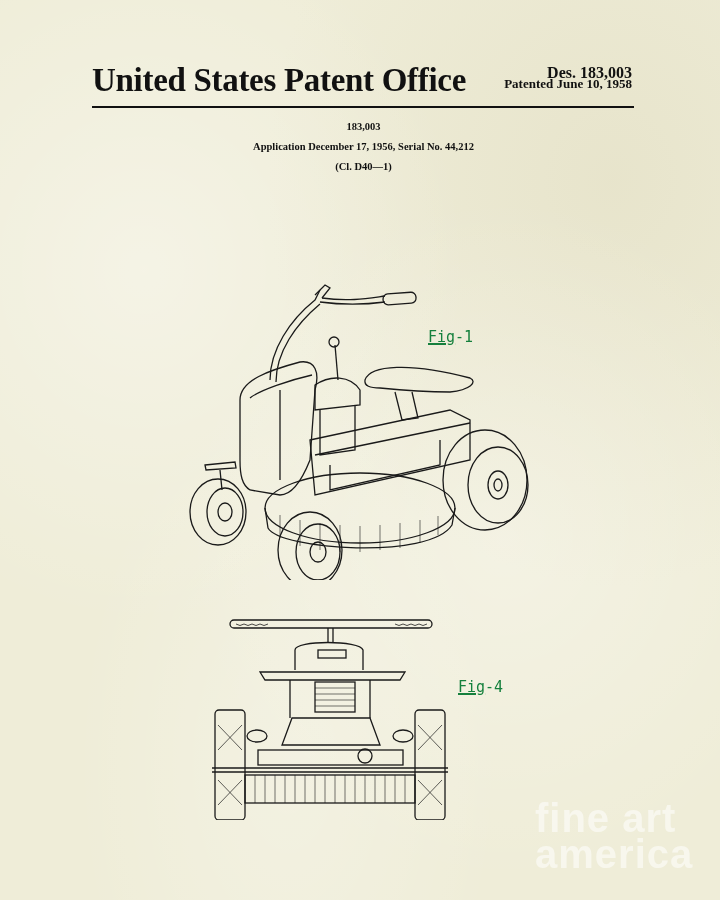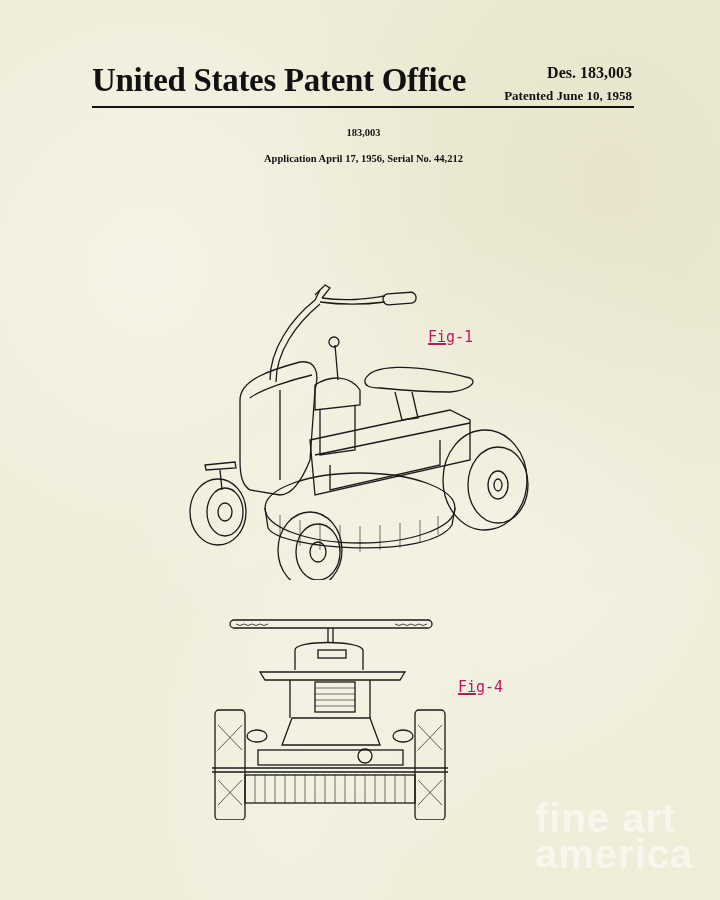--- a/index.html
+++ b/index.html
@@ -16,55 +16,56 @@
   }
   .title {
     position: absolute; left: 92px; top: 62px;
     font-size: 33px; font-weight: bold; letter-spacing: -0.3px; text-align: right;
   }
   .des {
     position: absolute; right: 88px; top: 64px;
     font-size: 16px; font-weight: bold; text-align: right;
   }
   .patented {
-    position: absolute; right: 88px; top: 88px;
+    position: absolute; right: 88px; top: 76px;
     font-size: 13px; font-weight: bold; text-align: right;
   }
   .rule {
     position: absolute; left: 92px; right: 86px; top: 106px;
     height: 2px; background: #111;
   }
   .meta {
     position: absolute; left: 0; right: 0; top: 116px;
     text-align: center; font-size: 10.5px; font-weight: bold; line-height: 18px;
   }
-  .meta div { margin: 8px; padding-left: 7px; }
+  .meta div { margin: 2px; padding-left: 7px; }
   .fig-label {
     position: absolute; font-family: "DejaVu Sans Mono", monospace;
-    font-size: 15px; color: #be185d;
+    font-size: 15px; color: #15803d;
   }
   .fig-label .u { text-decoration: underline; text-decoration-thickness: 2px; }
   .drawing { position: absolute; }
   .watermark {
     position: absolute; left: 535px; top: 800px;
     font-family: "Liberation Sans", sans-serif; font-size: 40px; line-height: 36px;
     color: rgba(255,255,255,0.55); font-weight: bold; letter-spacing: 1px;
   }
 </style>
 </head>
 <body>
 
 <div class="title">United States Patent Office</div>
 <div class="des">Des. 183,003</div>
 <div class="patented">Patented June 10, 1958</div>
 <div class="rule"></div>
 
 <div class="meta">
   <div>183,003</div>
-  <div>Application April 17, 1956, Serial No. 44,212</div>
+  <div>Application December 17, 1956, Serial No. 44,212</div>
+  <div>(Cl. D40—1)</div>
 </div>
 
 <div class="fig-label" style="left:428px; top:328px;">
   <span class="u">Fig</span><span>-1</span>
 </div>
 
 <svg class="drawing" style="left:180px; top:280px;" width="360" height="300" viewBox="0 0 360 300" fill="none" stroke="#1a1a1a" stroke-width="1.3">
 
   <path d="M90 100 C 90 70, 110 40, 135 20 L 140 10"></path>
   <path d="M96 102 C 96 72, 116 44, 140 24"></path>

